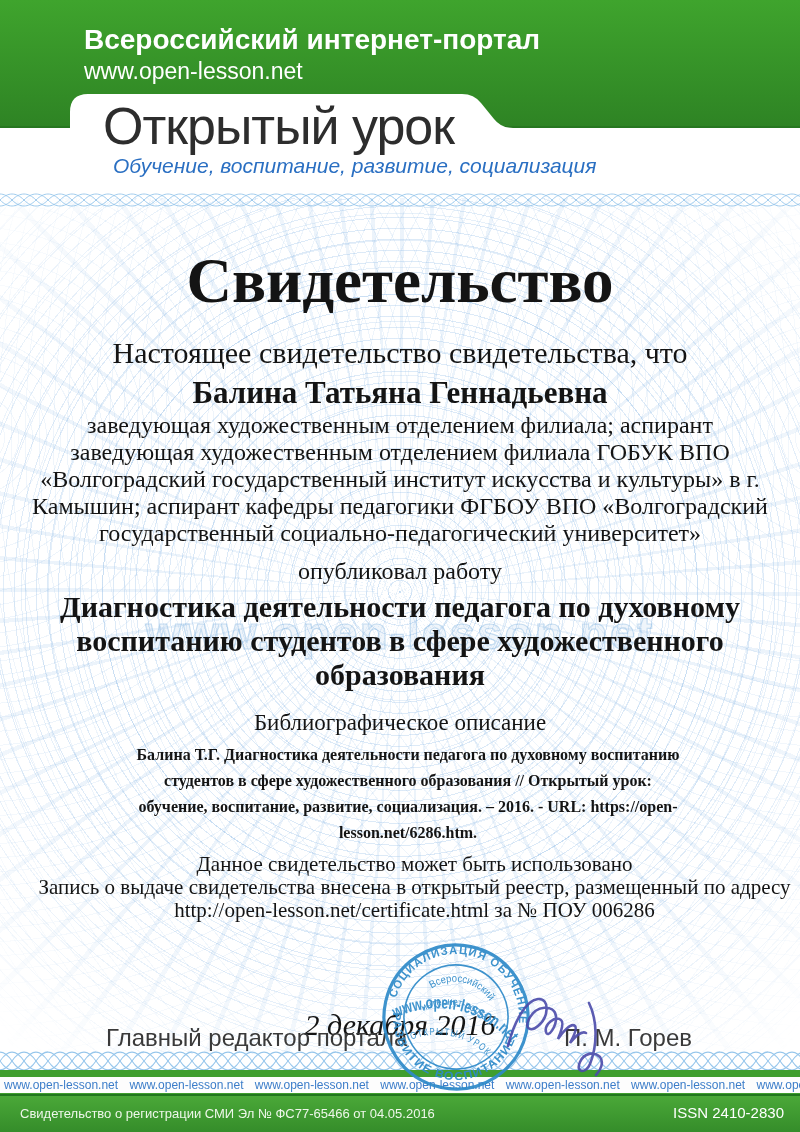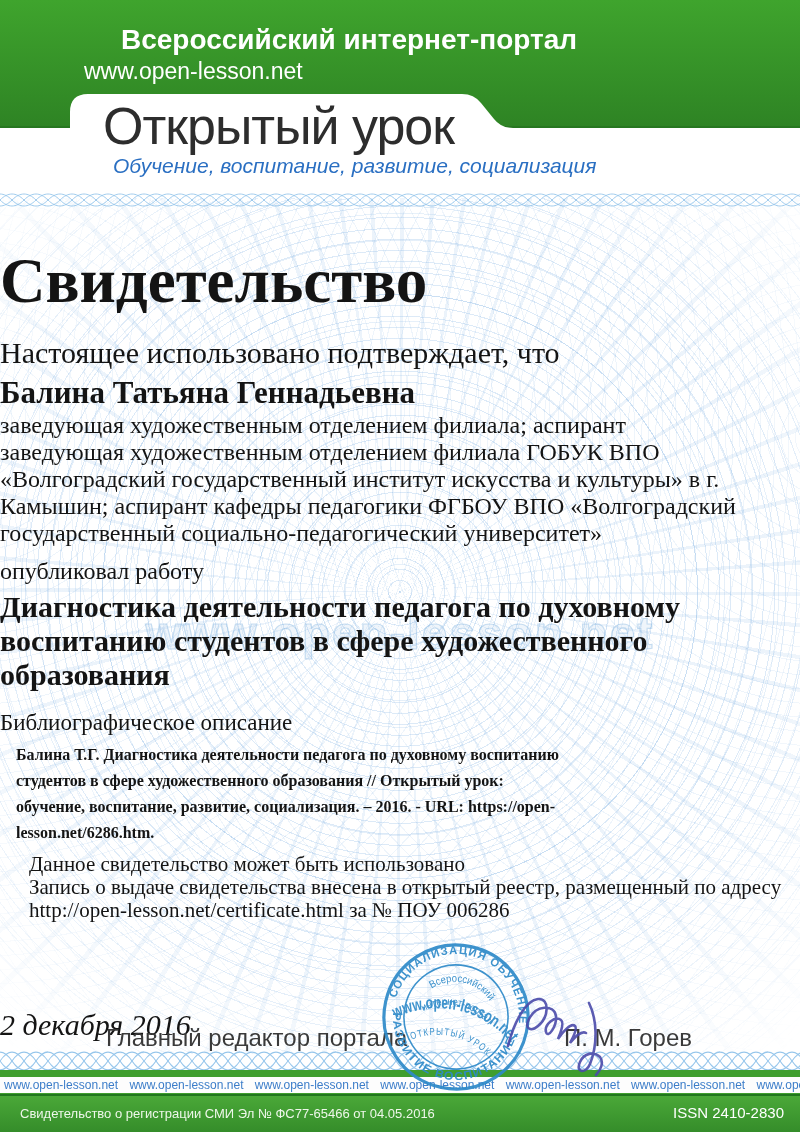--- a/index.html
+++ b/index.html
@@ -1,38 +1,38 @@
 <!DOCTYPE html>
 <html><head>
 <meta charset="utf-8">
 <style>
   html,body{margin:0;padding:0;background:#fff;}
   .page{position:relative;width:800px;height:1132px;background:#ffffff;overflow:hidden;
         font-family:"Liberation Serif",serif;color:#141414;}
-  .abs{position:absolute;left:0;right:0;line-height:1.12;}
+  .abs{position:absolute;left:0;right:0;text-align:center;line-height:1.12;}
 
   
   .rosette{position:absolute;left:0;top:198px;width:800px;height:856px;z-index:0;
     background-image:
       repeating-radial-gradient(circle at 50% 46%, rgba(140,185,230,.30) 0 1px, transparent 1px 11px),
       repeating-radial-gradient(circle at 50% 46%, rgba(140,185,230,.22) 0 1px, transparent 1px 27px),
       repeating-conic-gradient(from 0deg at 50% 46%, rgba(140,185,230,.17) 0deg .6deg, transparent .6deg 4.5deg),
       repeating-radial-gradient(circle at -3% 28%, rgba(140,185,230,.15) 0 1px, transparent 1px 14px),
       repeating-radial-gradient(circle at 103% 28%, rgba(140,185,230,.15) 0 1px, transparent 1px 14px);
     -webkit-mask-image:radial-gradient(circle at 50% 46%, #000 60%, transparent 98%);
             mask-image:radial-gradient(circle at 50% 46%, #000 60%, transparent 98%);}
 
   .watermark{position:absolute;left:0;right:0;top:606px;z-index:1;text-align:center;
     font-family:"Liberation Sans",sans-serif;font-weight:bold;font-size:46px;letter-spacing:2px;
     color:rgba(130,180,225,.13);-webkit-text-stroke:1.2px rgba(130,180,225,.42);}
 
   
   .header-svg{position:absolute;left:0;top:0;z-index:2;display:block;}
   .portal-title{position:absolute;left:84px;top:24px;z-index:3;font-family:"Liberation Sans",sans-serif;
-    font-weight:bold;font-size:28px;color:#fff;margin-left:37px;}
+    font-weight:bold;font-size:28px;color:#fff;}
   .portal-url{position:absolute;left:84px;top:58px;z-index:3;font-family:"Liberation Sans",sans-serif;
     font-size:23px;color:#fff;}
   .site-name{position:absolute;left:103px;top:96px;z-index:3;font-family:"Liberation Sans",sans-serif;
     font-size:52px;color:#2d2d2d;letter-spacing:-1px;}
   .site-tagline{position:absolute;left:113px;top:154px;z-index:3;font-family:"Liberation Sans",sans-serif;
     font-style:italic;font-size:21px;color:#2a6fc2;}
 
   .band{position:absolute;left:0;z-index:1;display:block;}
   .band-top{top:190px;}
   .band-bottom{top:1046px;}
@@ -101,21 +101,21 @@
           <path d="M0,10 C8,18 16,18 24,10 C32,2 40,2 48,10"></path>
           <path d="M-12,10 C-4,2 4,2 12,10 C20,18 28,18 36,10 C44,2 52,2 60,10"></path>
           <path d="M-12,10 C-4,18 4,18 12,10 C20,2 28,2 36,10 C44,18 52,18 60,10"></path>
         </g>
       </pattern>
     </defs>
     <rect width="800" height="20" fill="url(#net1)"></rect>
   </svg>
 
   <div class="abs cert-title">Свидетельство</div>
-  <div class="abs confirm-line">Настоящее использовано подтверждает, что</div>
+  <div class="abs confirm-line">Настоящее свидетельство свидетельства, что</div>
   <div class="abs holder-name">Балина Татьяна Геннадьевна</div>
 
   <div class="abs holder-position">
     <div>заведующая художественным отделением филиала; аспирант</div>
     <div>заведующая художественным отделением филиала ГОБУК ВПО</div>
     <div>«Волгоградский государственный институт искусства и культуры» в г.</div>
     <div>Камышин; аспирант кафедры педагогики ФГБОУ ВПО «Волгоградский</div>
     <div>государственный социально-педагогический университет»</div>
   </div>
 

